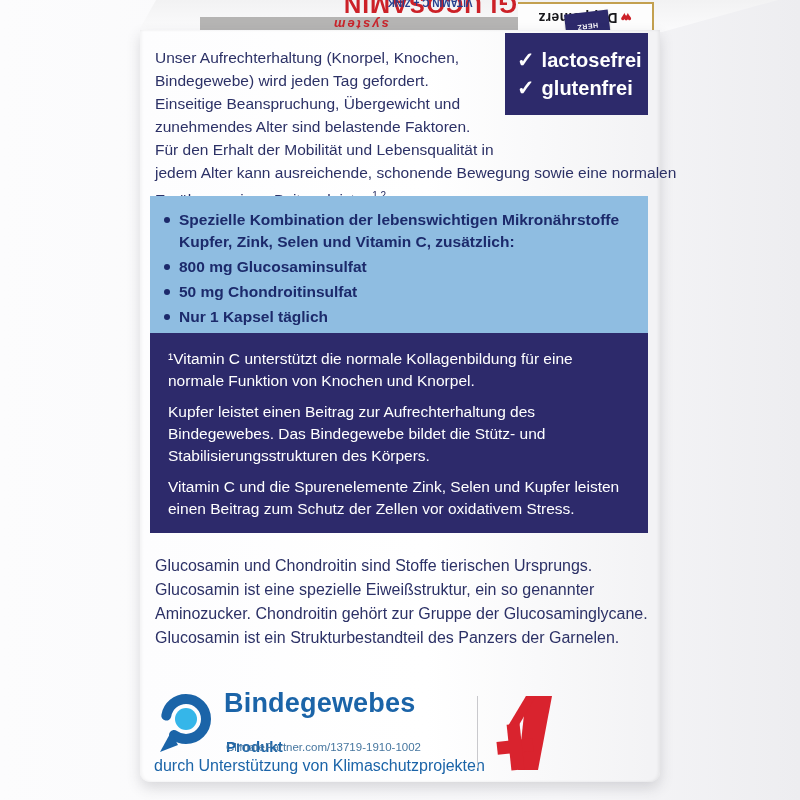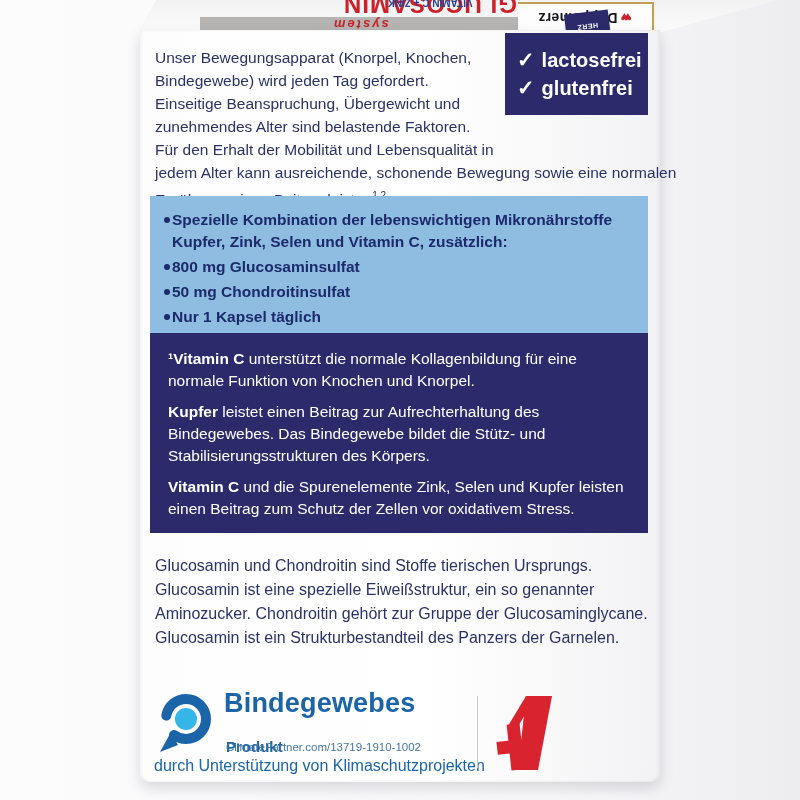--- a/index.html
+++ b/index.html
@@ -70,33 +70,33 @@
   }
   .intro .ln{display:block;white-space:nowrap;}
   .intro sup{font-size:10px;vertical-align:6px;}
 
   
   .benefits{
     position:absolute;left:10px;top:166px;width:498px;box-sizing:border-box;
     background:#8fbde1;padding:10px 14px 9px 14px;
   }
   .benefits .bullet{
-    display:flex;gap:2px;color:#1c2a6b;font-weight:bold;font-size:15.5px;line-height:22px;
+    display:flex;gap:9px;color:#1c2a6b;font-weight:bold;font-size:15.5px;line-height:22px;
     margin:3px 0;
   }
   .benefits .dot{flex:0 0 auto;width:6px;height:6px;border-radius:50%;background:#1c2a6b;margin-top:8px;}
 
   
   .claims{
     position:absolute;left:10px;top:303px;width:498px;box-sizing:border-box;
     background:#2d2a6b;color:#fff;padding:15px 18px 13px 18px;
   }
   .claims p{margin:0 0 9px 0;font-size:15.5px;line-height:22px;}
   .claims p:last-child{margin-bottom:0;}
-  .claims b{font-weight:bold;}
+  .claims b{font-weight:normal;}
 
   
   .origin{
     position:absolute;left:15px;top:524px;width:496px;
     color:#2c3166;font-size:16px;line-height:24px;
   }
 
   
   .climate-logo{position:absolute;left:12px;top:660px;width:64px;height:66px;}
   .climate-title{position:absolute;left:84px;top:658px;color:#1b64a8;font-weight:bold;font-size:27px;letter-spacing:.2px;}
@@ -134,21 +134,21 @@
         <span class="chk">✓</span>
         <span>lactosefrei</span>
       </div>
       <div class="badge-row">
         <span class="chk">✓</span>
         <span>glutenfrei</span>
       </div>
     </div>
 
     <div class="intro">
-      <span class="ln">Unser Bewegungsapparat (Knorpel, Knochen,</span>
+      <span class="ln">Unser Aufrechterhaltung (Knorpel, Knochen,</span>
       <span class="ln">Bindegewebe) wird jeden Tag gefordert.</span>
       <span class="ln">Einseitige Beanspruchung, Übergewicht und</span>
       <span class="ln">zunehmendes Alter sind belastende Faktoren.</span>
       <span class="ln">Für den Erhalt der Mobilität und Lebensqualität in</span>
       <span class="ln">jedem Alter kann ausreichende, schonende Bewegung sowie eine normalen</span>
       <span class="ln"><span>Ernährung einen Beitrag leisten</span><sup>1,2</sup><span>.</span></span>
     </div>
 
     <div class="benefits">
       <div class="bullet">

